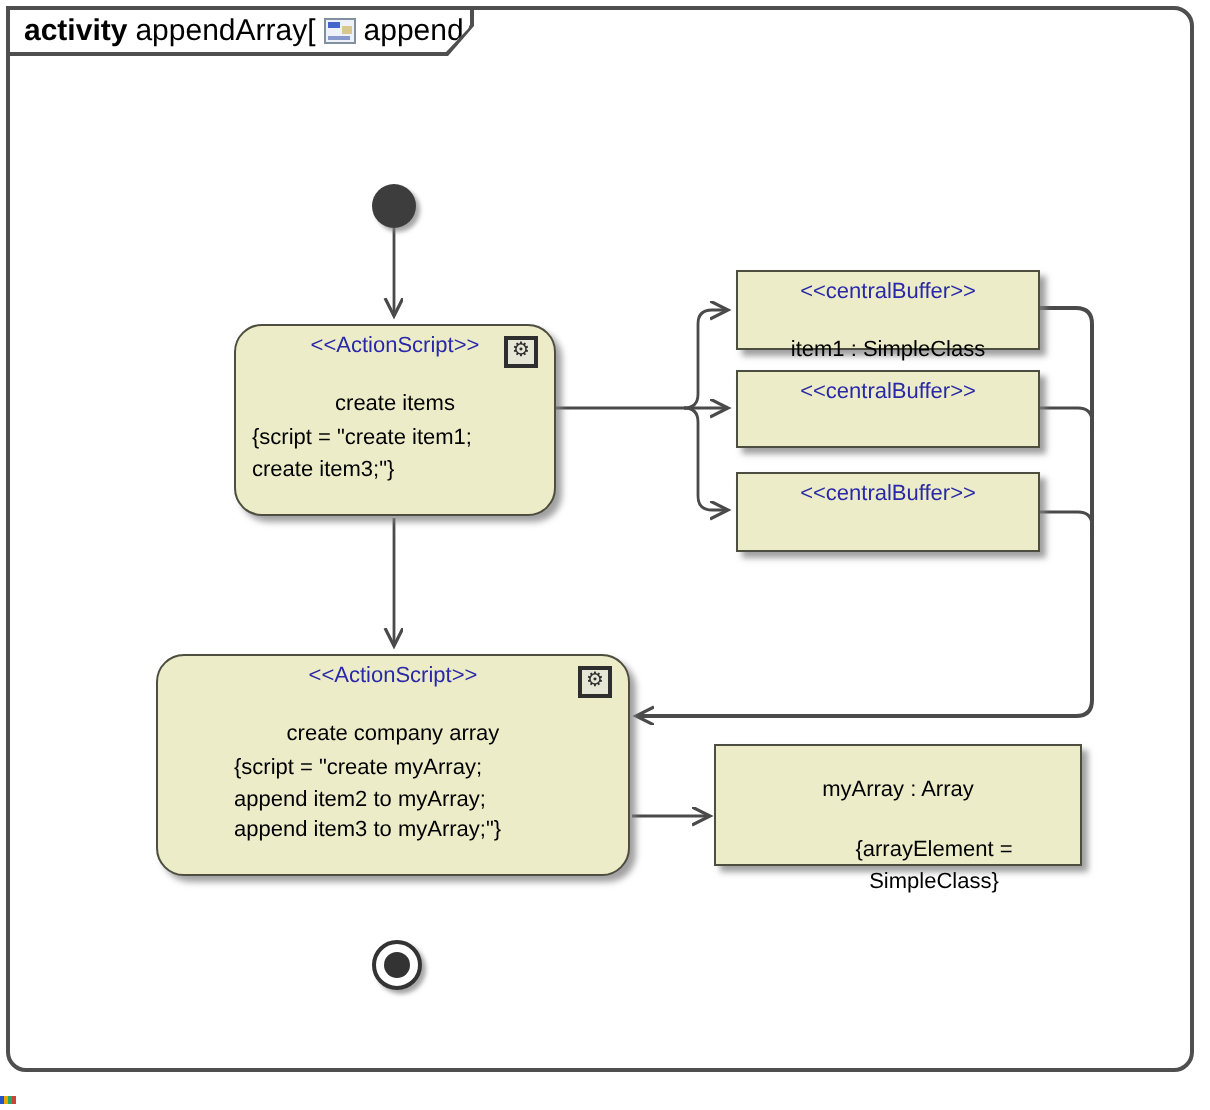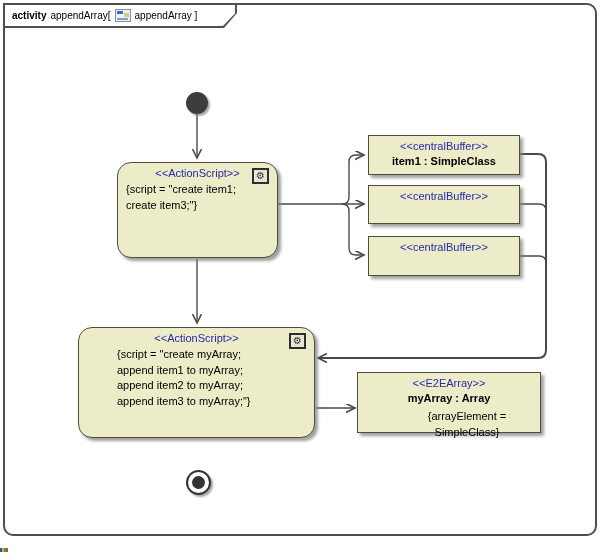--- a/index.html
+++ b/index.html
@@ -21,50 +21,50 @@
   .tab{
     position:absolute;left:3px;top:3px;width:234px;height:25px;
     background:#4f4f4f;
     clip-path:polygon(0 0,100% 0,100% 40%,calc(100% - 13px) 100%,0 100%);
   }
   .tab-inner{
     position:absolute;left:2px;top:2px;width:230px;height:21px;
     background:#ffffff;
     clip-path:polygon(0 0,100% 0,100% 40%,calc(100% - 12px) 100%,0 100%);
     display:flex;align-items:center;padding-left:7px;box-sizing:border-box;
-    font-size:10px;white-space:pre;
+    font-size:15px;white-space:pre;
   }
   .tab-inner .kw{font-weight:bold;margin-right:4px;}
   .diagram-icon{
     display:inline-block;width:16px;height:13px;margin:0 4px;
     border:1px solid #8090a0;background:#eef2f8;position:relative;box-sizing:border-box;
   }
   .diagram-icon .di-a{position:absolute;left:1px;top:1px;width:6px;height:3px;background:#4466cc;}
   .diagram-icon .di-b{position:absolute;right:1px;top:3px;width:5px;height:4px;background:#d8c890;}
   .diagram-icon .di-c{position:absolute;left:1px;bottom:1px;width:11px;height:2px;background:#8899cc;}
 
   
   .node{
     position:absolute;background:var(--node-fill);
     border:1.5px solid var(--node-border);
     box-shadow:3px 3px 3px rgba(130,130,130,.75);
     box-sizing:border-box;text-align:center;font-size:11px;
   }
   .action{border-radius:14px;}
   .stereotype{color:var(--stereo);margin-top:3px;line-height:14px;}
-  .node-name{font-weight:bold;margin-top:1px;line-height:15px;}
+  .node-name{font-weight:normal;margin-top:15px;line-height:15px;}
   .script{text-align:left;line-height:15.5px;margin:2px 4px 0 8px;}
   .script2{text-align:left;line-height:15.5px;margin:2px 4px 0 38px;}
   .gear{
     position:absolute;top:5px;right:8px;width:17px;height:16px;
     border:2px solid #2e2e2e;background:#e6e6d6;box-sizing:border-box;
     display:flex;align-items:center;justify-content:center;
     font-family:"DejaVu Sans", sans-serif;font-size:10px;line-height:1;color:#2e2e2e;
   }
-  .constraint{line-height:16px;margin-top:2px;padding-left:36px;}
+  .constraint{line-height:16px;margin-top:14px;padding-left:36px;}
 
   
   .initial{
     position:absolute;left:186px;top:92px;width:22px;height:22px;border-radius:50%;
     background:#3d3d3d;box-shadow:2px 2px 2px rgba(130,130,130,.7);
   }
   .final{
     position:absolute;left:186px;top:470px;width:25px;height:25px;border-radius:50%;
     background:#fff;border:2px solid #333;box-sizing:border-box;
     box-shadow:2px 2px 2px rgba(130,130,130,.7);
@@ -113,20 +113,21 @@
     <path d="M520,204 L539,204 Q546,204 546,211 L546,216"></path>
     <path d="M520,256 L539,256 Q546,256 546,263 L546,268"></path>
     <path d="M316,408 L355,408" marker-end="url(#arrow)"></path>
   </g>
 </svg>
 
 <div class="initial"></div>
 
 <div class="node action" style="left:117px;top:162px;width:161px;height:96px;">
   <div class="stereotype">&lt;&lt;ActionScript&gt;&gt;</div>
+  <div class="node-name">create items</div>
   <div class="script">
     <div>{script = "create item1;</div>
     <div>create item3;"}</div>
   </div>
   <div class="gear">
     <span>⚙</span>
   </div>
 </div>
 
 <div class="node" style="left:368px;top:135px;width:152px;height:40px;">
@@ -135,33 +136,32 @@
 </div>
 <div class="node" style="left:368px;top:185px;width:152px;height:39px;">
   <div class="stereotype">&lt;&lt;centralBuffer&gt;&gt;</div>
 </div>
 <div class="node" style="left:368px;top:236px;width:152px;height:40px;">
   <div class="stereotype">&lt;&lt;centralBuffer&gt;&gt;</div>
 </div>
 
 <div class="node action" style="left:78px;top:327px;width:237px;height:111px;">
   <div class="stereotype">&lt;&lt;ActionScript&gt;&gt;</div>
+  <div class="node-name">create company array</div>
   <div class="script2">
     <div>{script = "create myArray;</div>
-    <div>append item1 to myArray;</div>
     <div>append item2 to myArray;</div>
     <div>append item3 to myArray;"}</div>
   </div>
   <div class="gear">
     <span>⚙</span>
   </div>
 </div>
 
 <div class="node" style="left:357px;top:372px;width:184px;height:61px;">
-  <div class="stereotype">&lt;&lt;E2EArray&gt;&gt;</div>
   <div class="node-name">myArray : Array</div>
   <div class="constraint">{arrayElement = SimpleClass}</div>
 </div>
 
 <div class="final">
   <div class="final-dot"></div>
 </div>
 
 <div class="corner-artifact">
   <span class="a1"></span><span class="a2"></span><span class="a3"></span><span class="a4"></span>

